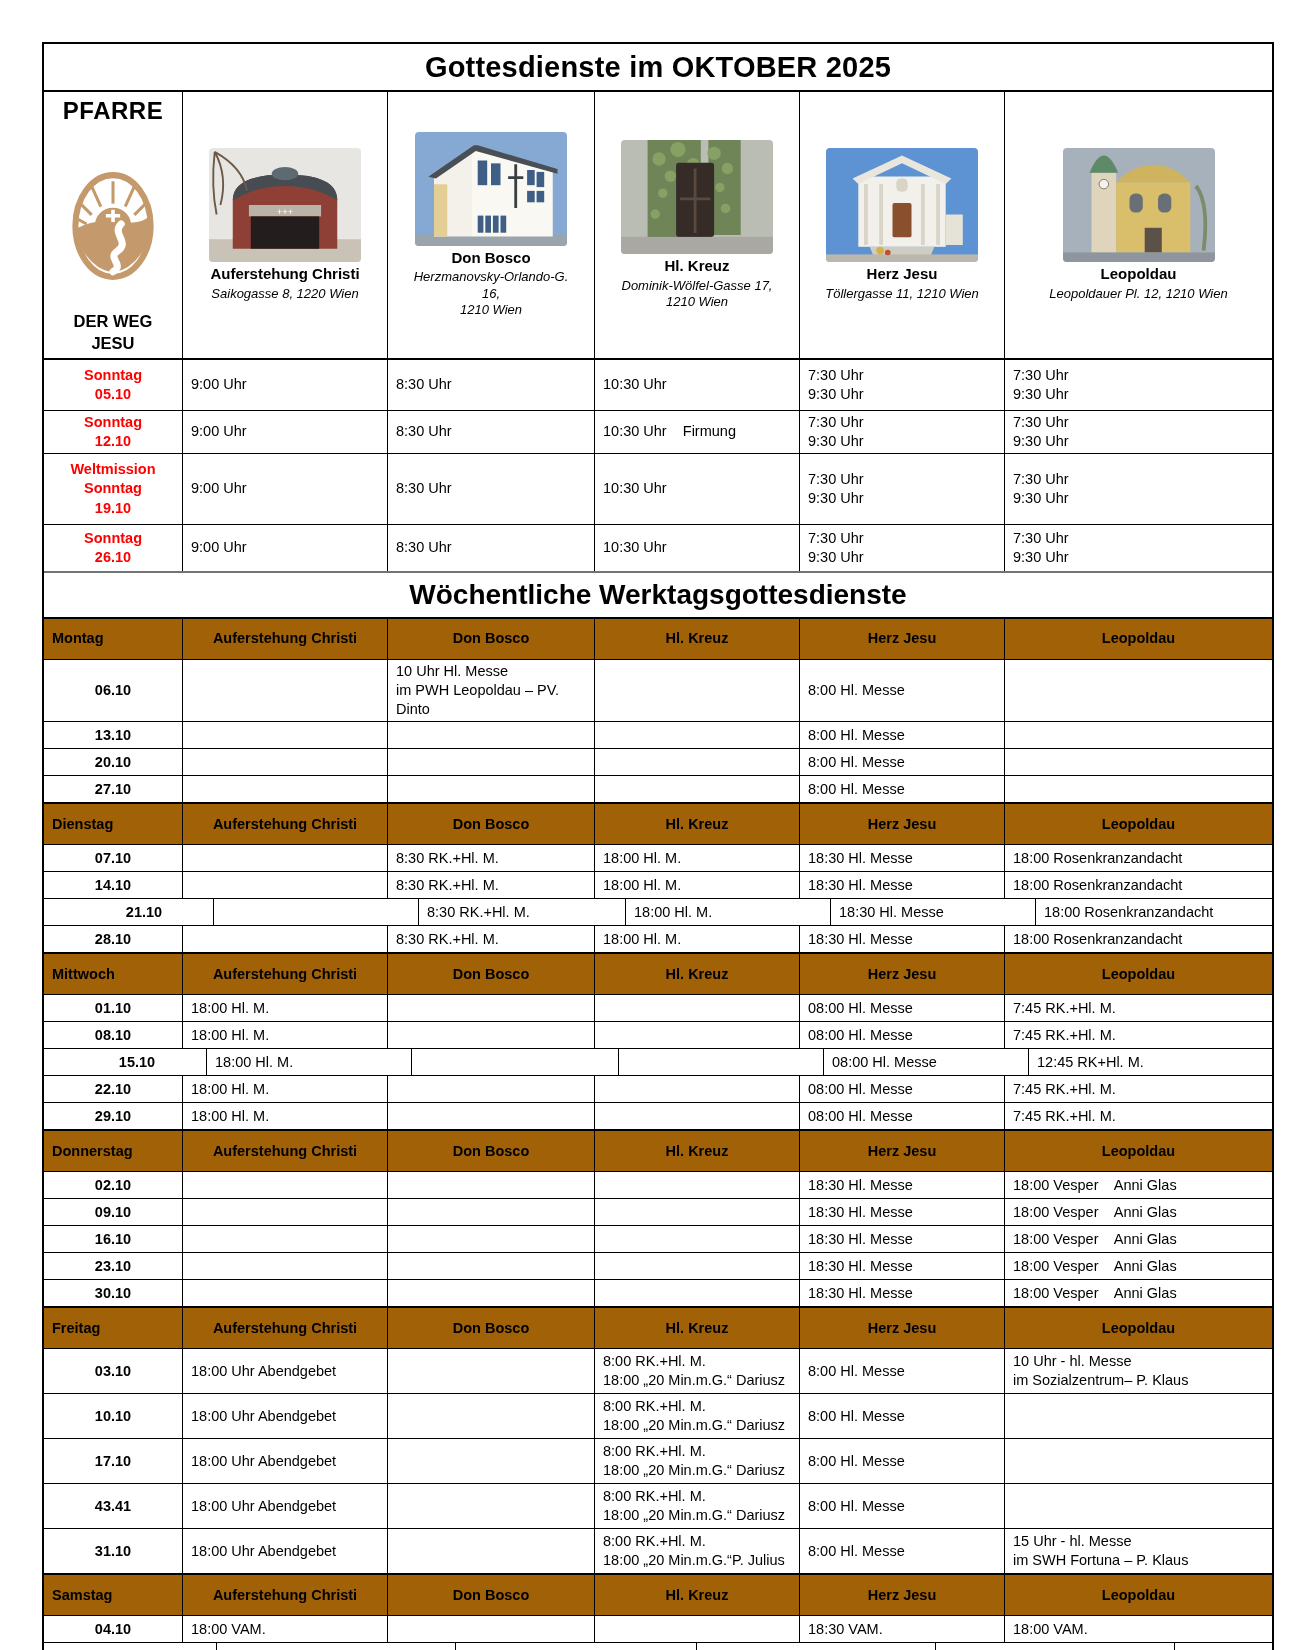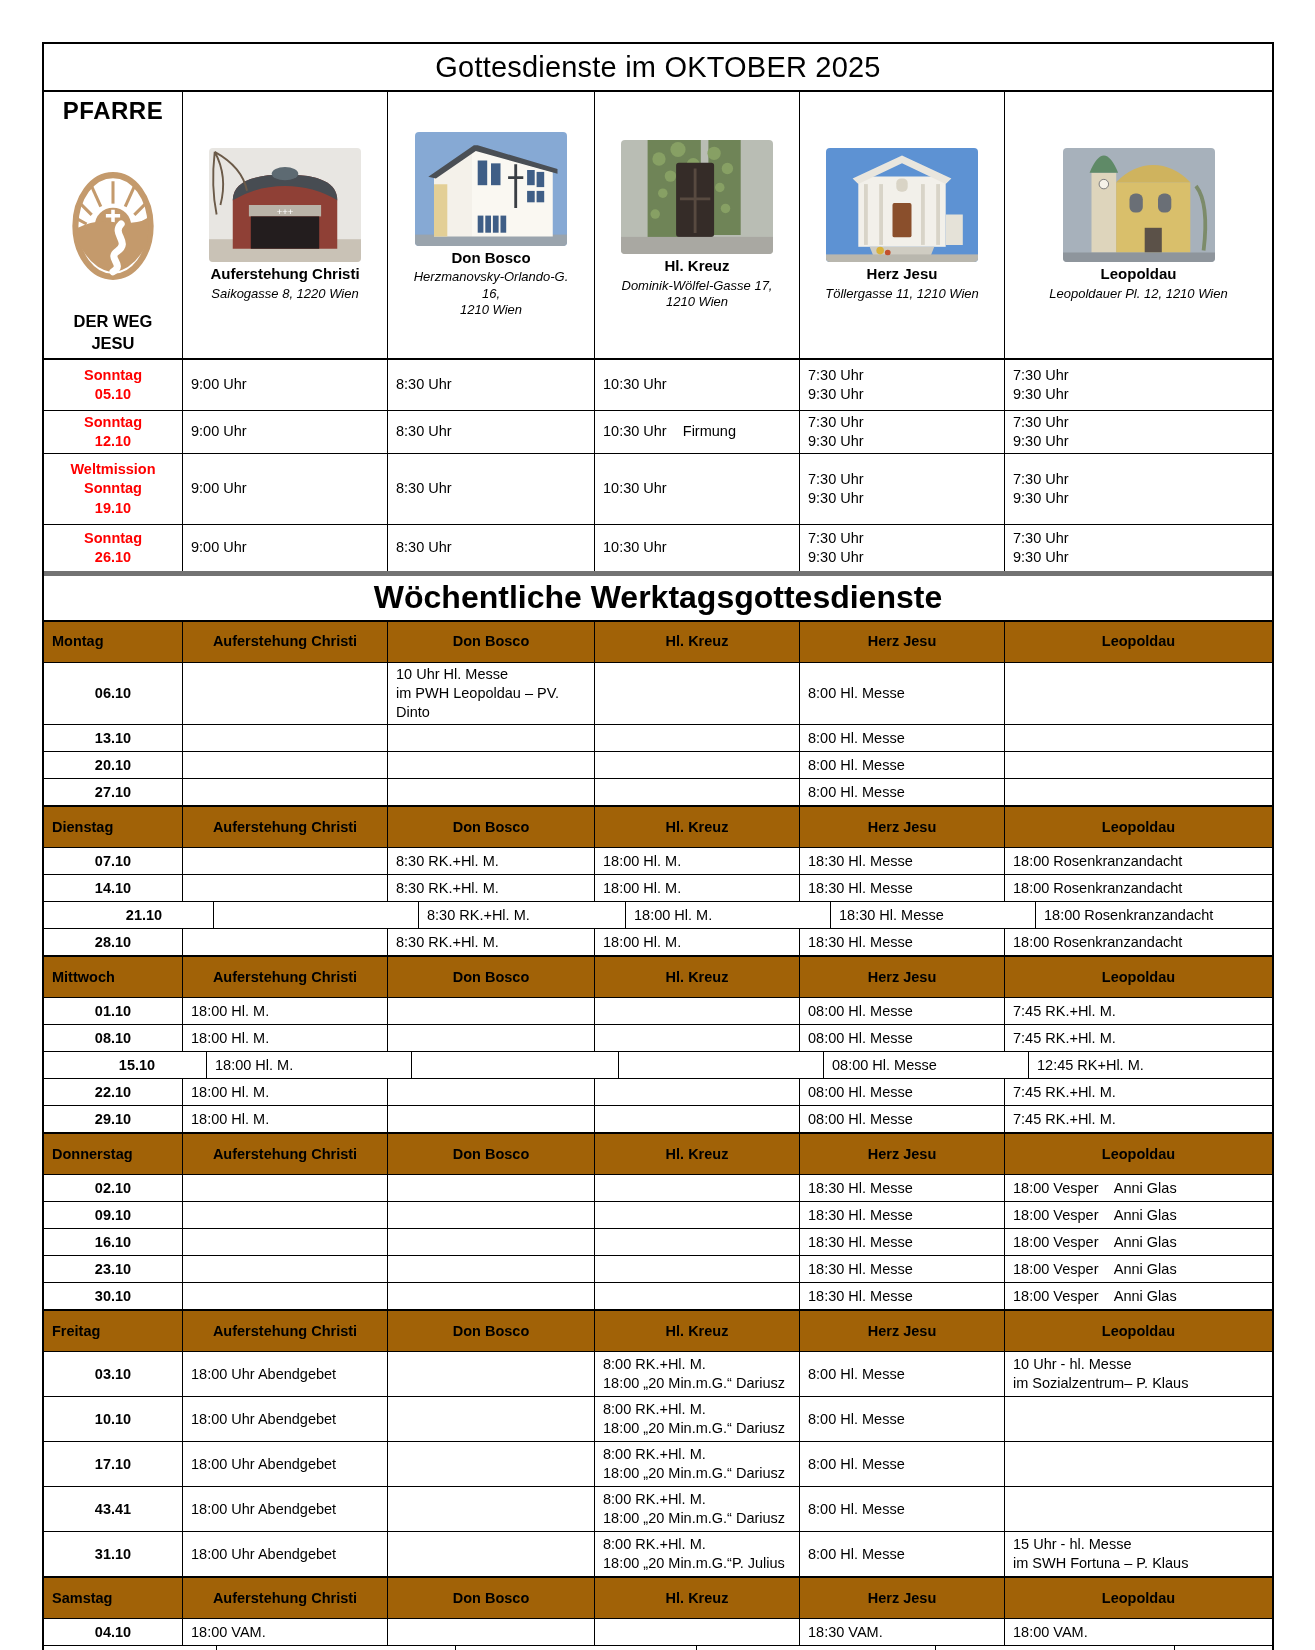--- a/index.html
+++ b/index.html
@@ -1,38 +1,38 @@
 <!DOCTYPE html>
 <html><head>
 <meta charset="utf-8">
 <style>
   html,body{margin:0;padding:0;}
   body{background:#ffffff;font-family:"Liberation Sans", sans-serif;color:#000;}
   .page{position:relative;width:1315px;height:1650px;background:#fff;overflow:hidden;}
   .sheet{position:absolute;left:42px;top:42px;width:1228px;border:2px solid #000;background:#fff;}
   .title-row{height:46px;display:flex;align-items:center;justify-content:center;
-    font-size:29px;font-weight:normal;letter-spacing:.2px;}
+    font-size:29px;font-weight:bold;letter-spacing:.2px;}
   .row{display:grid;grid-template-columns:138px 205px 207px 205px 205px 1fr;border-top:1px solid #000;}
   .row > .cell{border-left:1px solid #000;display:flex;align-items:center;
     padding:2px 8px;white-space:pre-wrap;font-size:14.5px;line-height:1.32;min-width:0;}
   .row > .cell:first-child{border-left:none;}
   .header-row{border-top:2px solid #000;min-height:196px;}
   .header-row > .cell{padding:3px 16px;}
   .pfarre-cell{flex-direction:column;justify-content:space-between;text-align:center;padding:6px 2px;}
   .pfarre-name{font-weight:bold;font-size:24px;letter-spacing:.5px;}
   .pfarre-sub{font-weight:bold;font-size:16.5px;}
   .church-cell{flex-direction:column;justify-content:center;gap:2px;text-align:center;}
   .church-name{font-weight:bold;font-size:15px;}
   .church-addr{font-style:italic;font-size:13px;line-height:1.25;}
   .photo{line-height:0;}
   .photo svg{display:block;border-radius:4px;}
   .sun-row:first-child{border-top:2px solid #000;}
   .label-cell{justify-content:center;text-align:center;color:#ff0000;font-weight:bold;font-size:15px;}
-  .section-title{border-top:5px solid #737373;min-height:44px;display:flex;align-items:center;justify-content:center;
-    font-size:32px;font-weight:bold;}
+  .section-title{border-top:2px solid #737373;min-height:44px;display:flex;align-items:center;justify-content:center;
+    font-size:28px;font-weight:bold;}
   .block-header{background:#a16207;border-top:2px solid #000;min-height:40px;}
   .block-header > .cell{font-weight:bold;}
   .col-head{justify-content:center;text-align:center;}
   .day-cell{justify-content:flex-start;padding-left:10px;}
   .date-cell{justify-content:center;font-weight:bold;}
   .small{font-size:11.5px;line-height:1.35;}
   .mid{font-size:14px;}
 </style>
 </head>
 <body>

